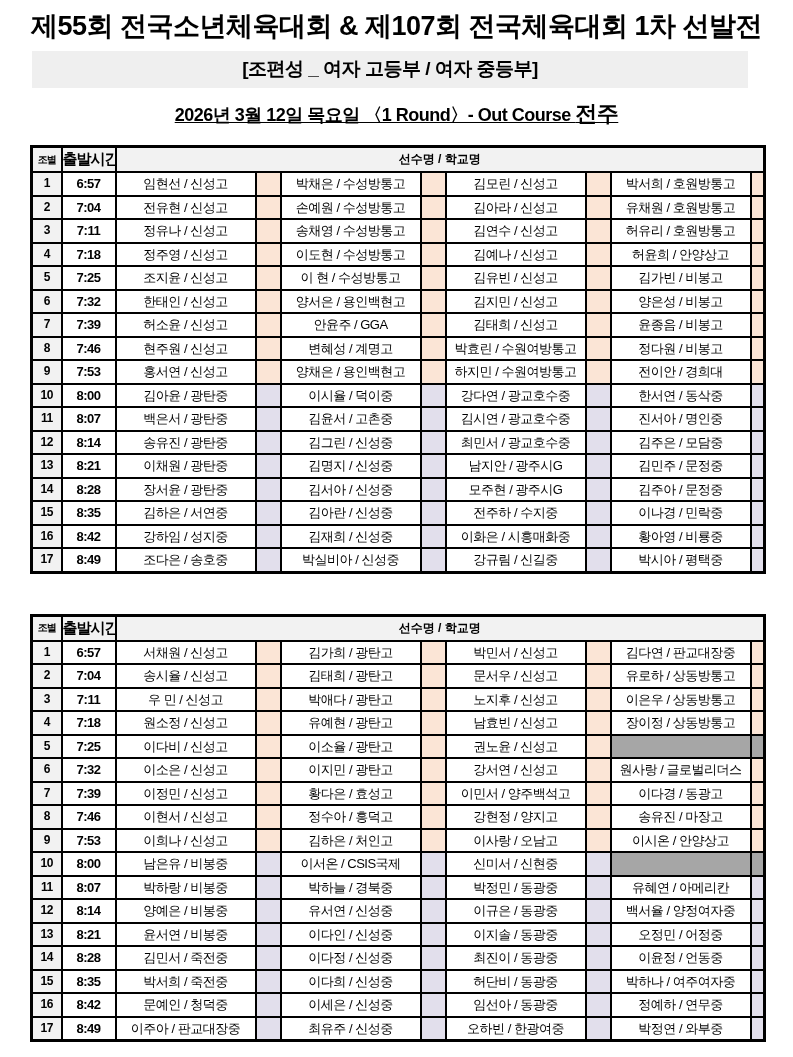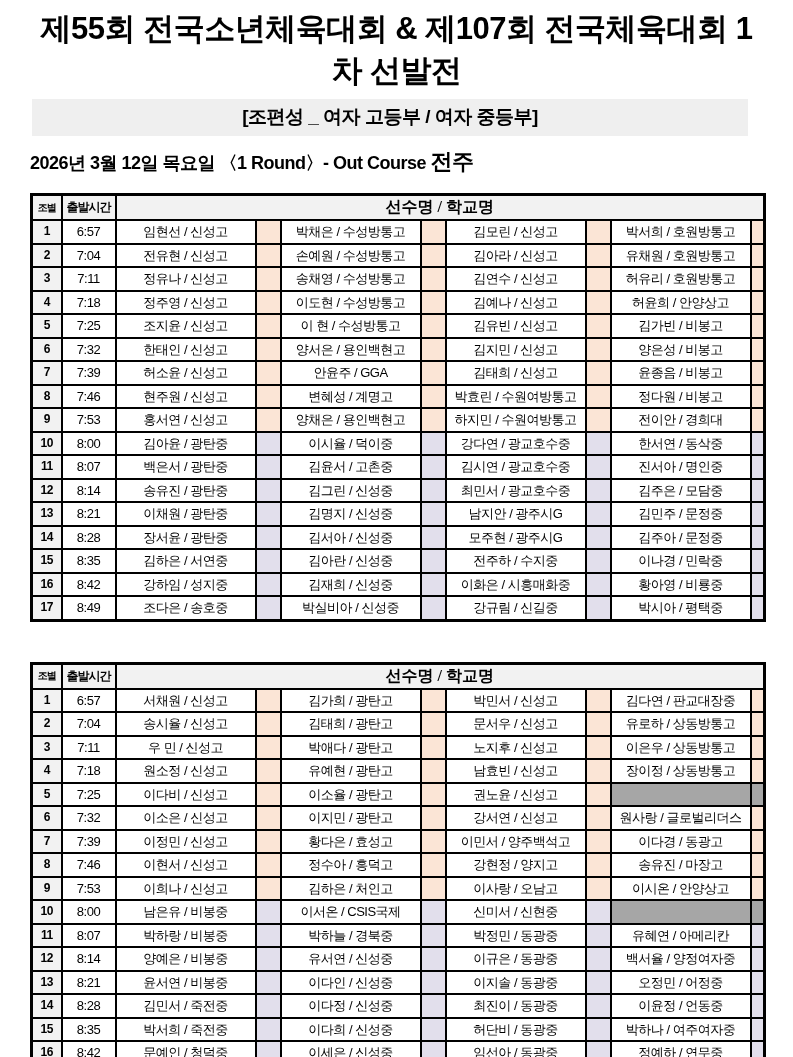--- a/index.html
+++ b/index.html
@@ -1,34 +1,34 @@
 <!DOCTYPE html>
 <html style="--c-header: #F2F2F2; --c-subtitle: #EFEFEF; --c-high: #FBE5D6; --c-mid: #E2DFEC; --c-empty: #A6A6A6;"><head>
 <meta charset="utf-8">
 <style>
   html,body { margin:0; padding:0; background:#fff; }
   body { width:793px; font-family:"Liberation Sans","DejaVu Sans",sans-serif; color:#000; }
   .page { padding:6px 30px 10px 30px; box-sizing:border-box; }
 
-  .main-title { font-size:31px; font-weight:bold; text-align:center; margin:2px 0 7px 0; letter-spacing:-0.5px; }
+  .main-title { font-size:27px; font-weight:bold; text-align:center; margin:2px 0 7px 0; letter-spacing:-0.5px; }
   .subtitle-bar { background:var(--c-subtitle,#EFEFEF); font-size:19px; font-weight:bold; text-align:center; padding:5px 0 6px 0; margin:0 15px 2px 2px; letter-spacing:-0.5px; }
 
-  .tbl-title { font-size:18px; font-weight:bold; margin:11px 0 5px 0; letter-spacing:-0.5px; }
+  .tbl-title { font-size:18px; font-weight:bold; text-align:center; margin:11px 0 5px 0; letter-spacing:-0.5px;text-decoration:underline; }
   .tbl-title .loc { font-size:22px; }
 
   table { border-collapse:collapse; width:100%; table-layout:fixed; border:3px solid #000; margin:16px auto; }
   th, td { border:2px solid #000; padding:0; overflow:hidden; white-space:nowrap; text-align:center; vertical-align:middle; }
   thead th { background:var(--c-header,#F2F2F2); height:23px; letter-spacing:-1px; }
   th.h-group { font-size:10px; font-weight:bold; }
-  th.h-time  { font-size:12px; font-weight:bold; }
-  th.h-players { font-size:16px; font-weight:bold; letter-spacing:0;font-family:Liberation Serif, serif; }
+  th.h-time  { font-size:15px; font-weight:bold; }
+  th.h-players { font-size:12px; font-weight:bold; letter-spacing:0; }
 
   td { height:21.5px; font-size:13px; line-height:21px; letter-spacing:-0.5px; }
   td.group { background:var(--c-header,#F2F2F2); font-size:12px; font-weight:bold; }
-  td.time  { font-weight:normal; }
+  td.time  { font-weight:bold; }
   td.name  { background:#fff; }
   td.spacer { background:#fff; }
   .sp-high { background:var(--c-high,#FBE5D6) !important; }
   .sp-mid  { background:var(--c-mid,#E2DFEC) !important; }
   td.empty { background:var(--c-empty,#A6A6A6) !important; }
 
   .gap { height:8px; }
 </style>
 </head>
 <body>

